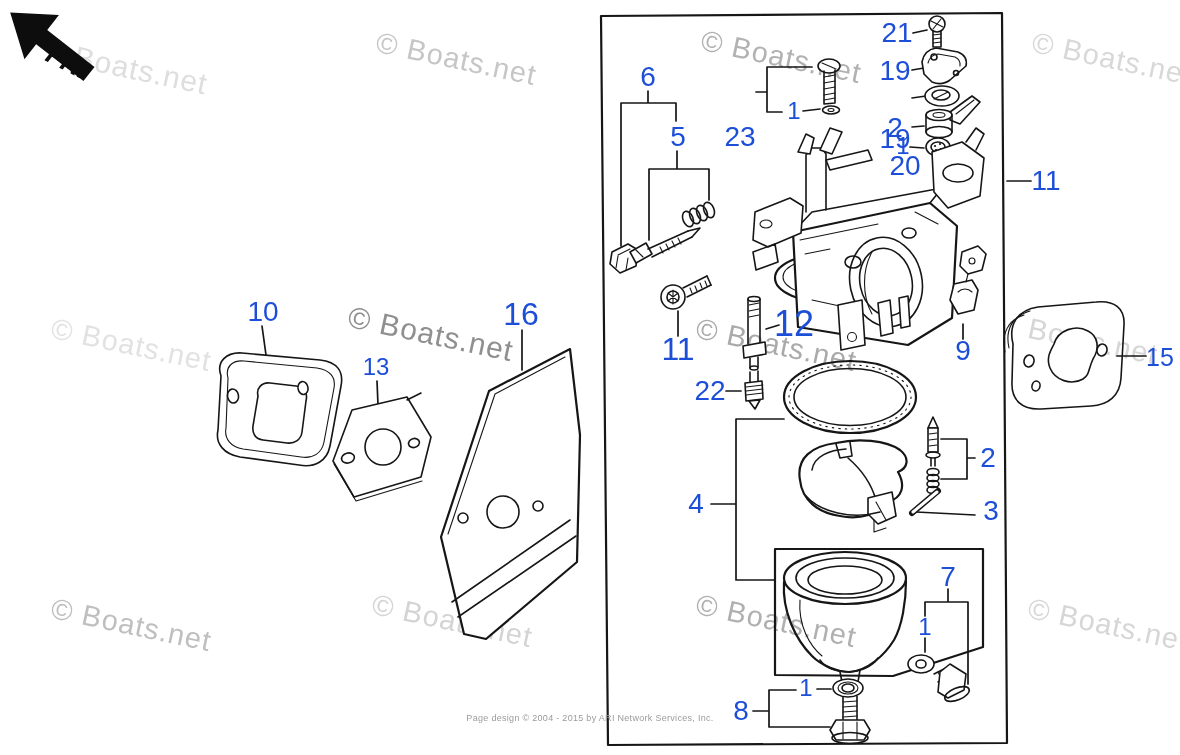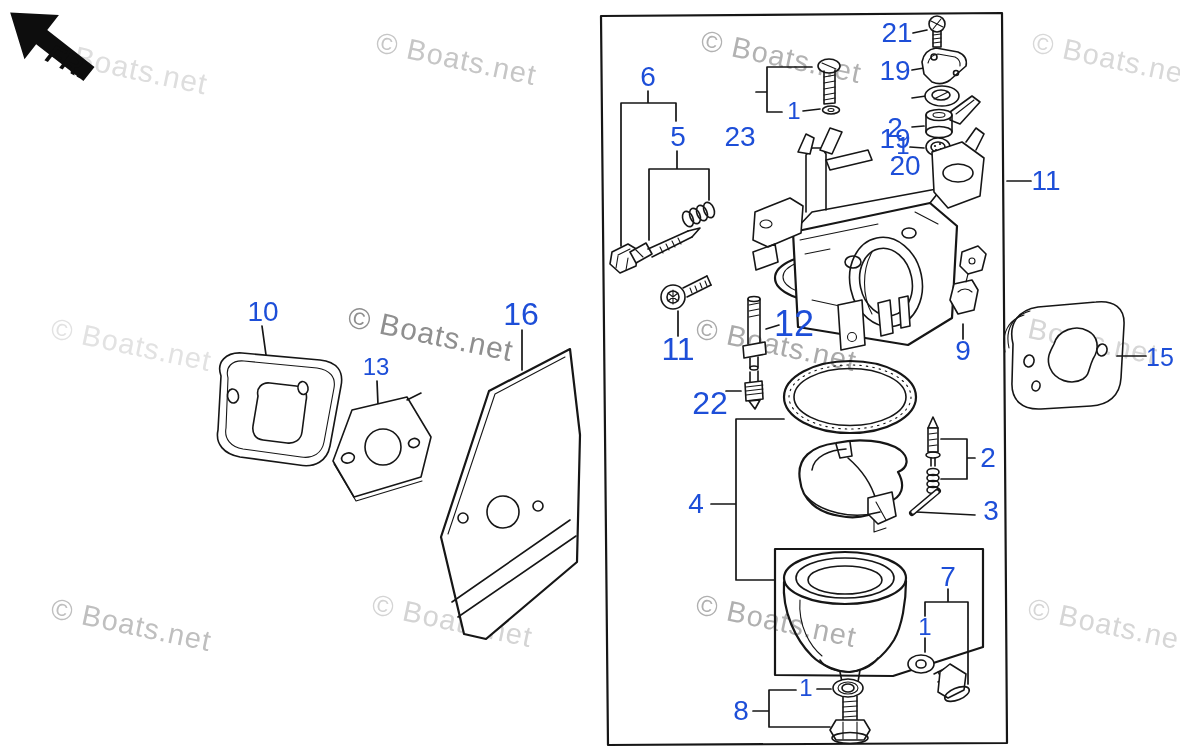--- a/index.html
+++ b/index.html
@@ -320,28 +320,29 @@
       <div class="plabel" style="left: 895px; top: 128px; font-size: 28px;">2</div>
       <div class="plabel" style="left: 903px; top: 146px; font-size: 24px;">1</div>
       <div class="plabel" style="left: 905px; top: 166px; font-size: 28px;">20</div>
       <div class="plabel" style="left: 740px; top: 93px; font-size: 28px; margin-top: 44px;">23</div>
       <div class="plabel" style="left: 794px; top: 111px; font-size: 24px;">1</div>
       <div class="plabel" style="left: 648px; top: 77px; font-size: 28px;">6</div>
       <div class="plabel" style="left: 678px; top: 137px; font-size: 28px;">5</div>
       <div class="plabel" style="left: 1046px; top: 181px; font-size: 28px;">11</div>
       <div class="plabel" style="left: 678px; top: 349px; font-size: 32px;">11</div>
       <div class="plabel" style="left: 794px; top: 324px; font-size: 36px;">12</div>
-      <div class="plabel" style="left: 710px; top: 391px; font-size: 32px; margin-top: 12px;">22</div>
+      <div class="plabel" style="left: 710px; top: 391px; font-size: 28px;">22</div>
       <div class="plabel" style="left: 263px; top: 312px; font-size: 28px;">10</div>
       <div class="plabel" style="left: 376px; top: 367px; font-size: 24px;">13</div>
       <div class="plabel" style="left: 521px; top: 314px; font-size: 32px;">16</div>
       <div class="plabel" style="left: 1160px; top: 357px; font-size: 25px; text-align: right;">15</div>
       <div class="plabel" style="left: 963px; top: 351px; font-size: 28px;">9</div>
       <div class="plabel" style="left: 988px; top: 458px; font-size: 28px;">2</div>
       <div class="plabel" style="left: 991px; top: 511px; font-size: 28px;">3</div>
       <div class="plabel" style="left: 696px; top: 504px; font-size: 28px;">4</div>
       <div class="plabel" style="left: 948px; top: 577px; font-size: 28px;">7</div>
       <div class="plabel" style="left: 925px; top: 627px; font-size: 24px;">1</div>
       <div class="plabel" style="left: 806px; top: 688px; font-size: 24px;">1</div>
       <div class="plabel" style="left: 741px; top: 711px; font-size: 28px;">8</div>
     </div>
 
+  <div class="copy" style="top:713px">Page design © 2004 - 2015 by ARI Network Services, Inc.</div>
 </div>
 
 </body></html>

